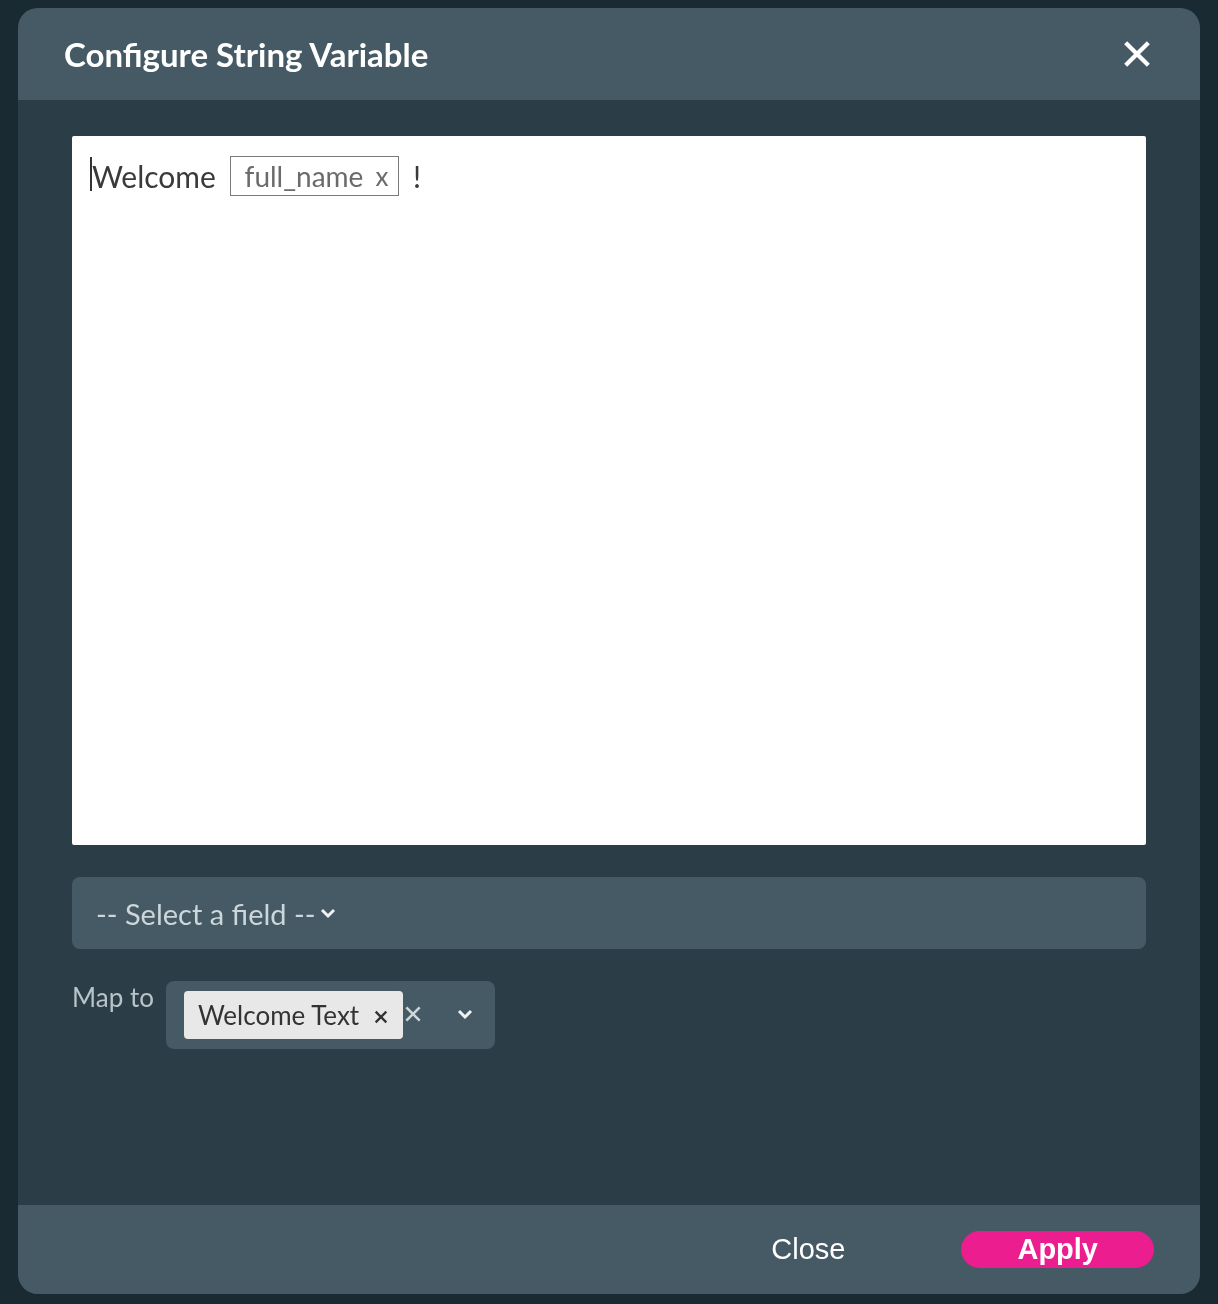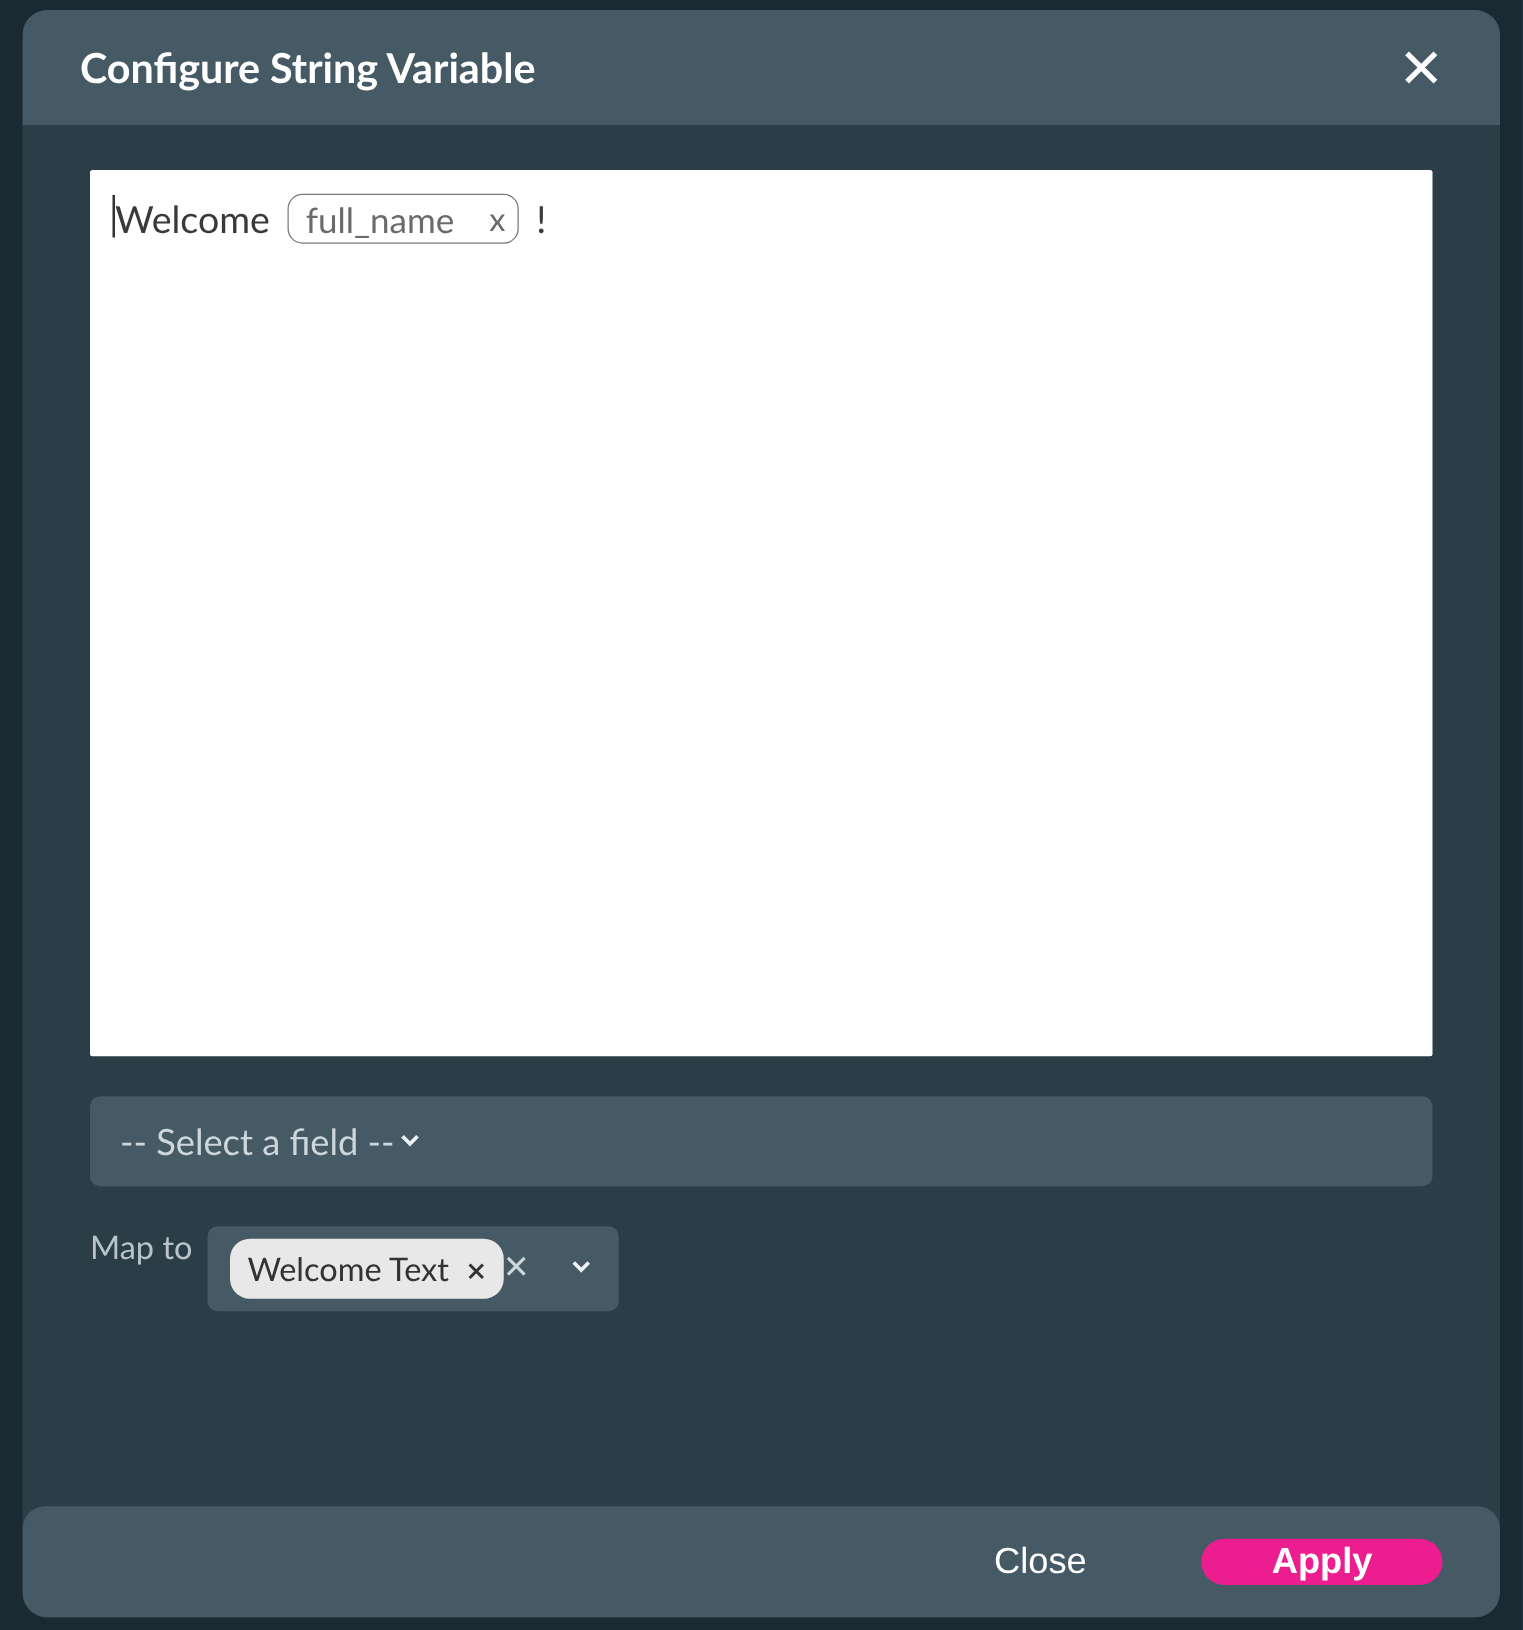--- a/index.html
+++ b/index.html
@@ -77,27 +77,27 @@
       top: -2px;
     }
     .template-text {
       display: inline;
       vertical-align: middle;
     }
     .variable-chip {
       display: inline-flex;
       align-items: center;
       border: 1px solid #7a7a7a;
-      border-radius: 12px;
+      border-radius: 0;
       padding: 2px 10px 2px 14px;
       margin: 0 6px;
       font-size: 28px;
       color: #6b6b6b;
       vertical-align: middle;
-      gap: 28px;
+      gap: 12px;
     }
     .variable-chip-x {
       color: #6b6b6b;
       font-size: 26px;
       cursor: pointer;
     }
     .select-field {
       background: #455a64;
       border-radius: 8px;
       padding: 14px 24px;
@@ -134,21 +134,21 @@
       height: 68px;
     }
     .map-tags {
       display: flex;
       align-items: center;
       gap: 10px;
     }
     .tag {
       background: #e8e8e8;
       color: #333333;
-      border-radius: 16px;
+      border-radius: 4px;
       padding: 8px 14px;
       font-size: 26px;
       display: inline-flex;
       align-items: center;
       gap: 14px;
     }
     .tag-x {
       color: #333333;
       font-weight: 700;
       cursor: pointer;
@@ -175,22 +175,21 @@
       height: 24px;
       stroke: #eef2f4;
       stroke-width: 3;
       fill: none;
     }
     .modal-footer {
       background: #455a64;
       padding: 26px 46px;
       display: flex;
       justify-content: flex-end;
-      gap: 92px;
-      border-radius: 18px;
+      gap: 116px;
     }
     .btn-close-text {
       color: #ffffff;
       font-size: 29px;
       cursor: pointer;
       background: transparent;
       border: none;
     }
     .btn-apply {
       background: #ec1d8f;

